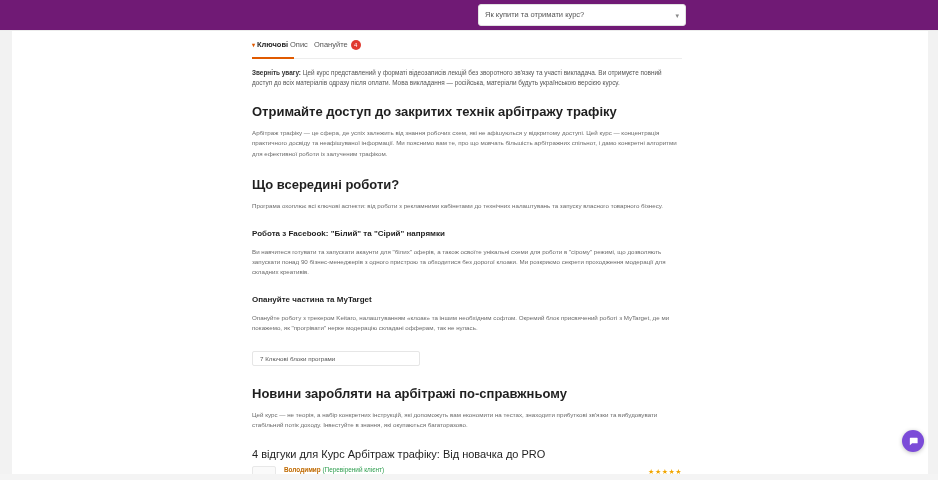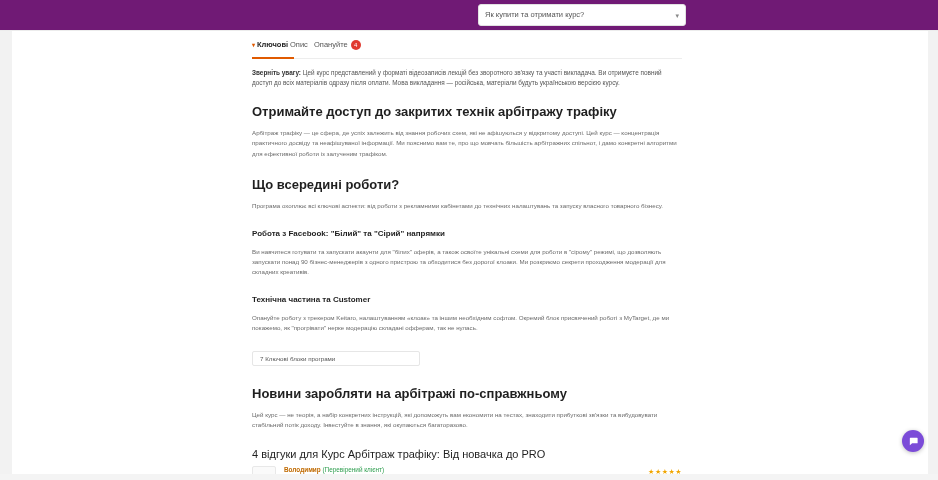--- a/index.html
+++ b/index.html
@@ -113,21 +113,21 @@
 
     <h2 class="sec">Отримайте доступ до закритих технік арбітражу трафіку</h2>
     <p class="body">Арбітраж трафіку — це сфера, де успіх залежить від знання робочих схем, які не афішуються у відкритому доступі. Цей курс — концентрація практичного досвіду та неафішуваної інформації. Ми пояснимо вам те, про що мовчать більшість арбітражних спільнот, і дамо конкретні алгоритми для ефективної роботи із залученим трафіком.</p>
 
     <h2 class="sec">Що всередині роботи?</h2>
     <p class="body">Програма охоплює всі ключові аспекти: від роботи з рекламними кабінетами до технічних налаштувань та запуску власного товарного бізнесу.</p>
 
     <h3 class="sub">Робота з Facebook: "Білий" та "Сірий" напрямки</h3>
     <p class="body">Ви навчитеся готувати та запускати акаунти для "білих" оферів, а також освоїте унікальні схеми для роботи в "сірому" режимі, що дозволяють запускати понад 90 бізнес-менеджерів з одного пристрою та обходитися без дорогої клоаки. Ми розкриємо секрети проходження модерації для складних креативів.</p>
 
-    <h3 class="sub">Технічна частина та Customer</h3>
+    <h3 class="sub">Опануйте частина та MyTarget</h3>
     <p class="body">Опануйте роботу з трекером Keitaro, налаштуванням «клоак» та іншим необхідним софтом. Окремий блок присвячений роботі з MyTarget, де ми покажемо, як "прогрівати" нерке модерацію складані офферам, так не нулась.</p>
 
     <div class="accordion">
       <span>7 Ключові блоки програми</span>
     </div>
 
     <h2 class="sec">Новини заробляти на арбітражі по-справжньому</h2>
     <p class="body">Цей курс — не теорія, а набір конкретних інструкцій, які допоможуть вам економити на тестах, знаходити прибуткові зв'язки та вибудовувати стабільний потік доходу. Інвестуйте в знання, які окупаються багаторазово.</p>
 
     <h2 class="reviews-title">4 відгуки для Курс Арбітраж трафіку: Від новачка до PRO</h2>

